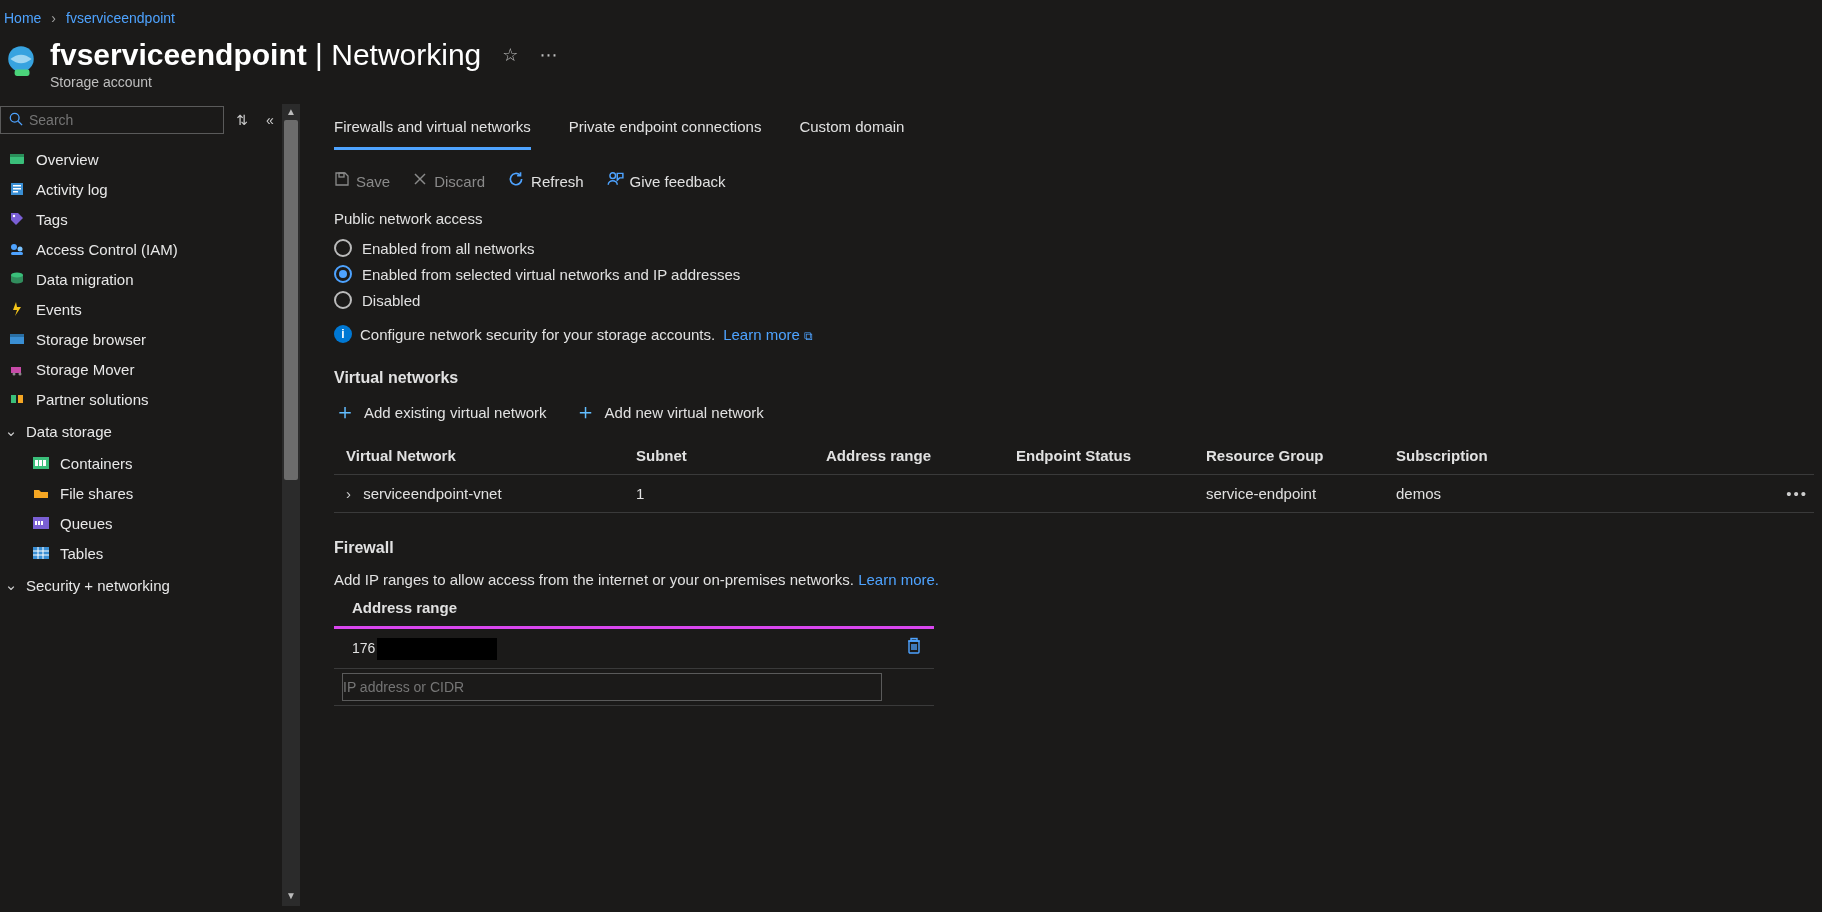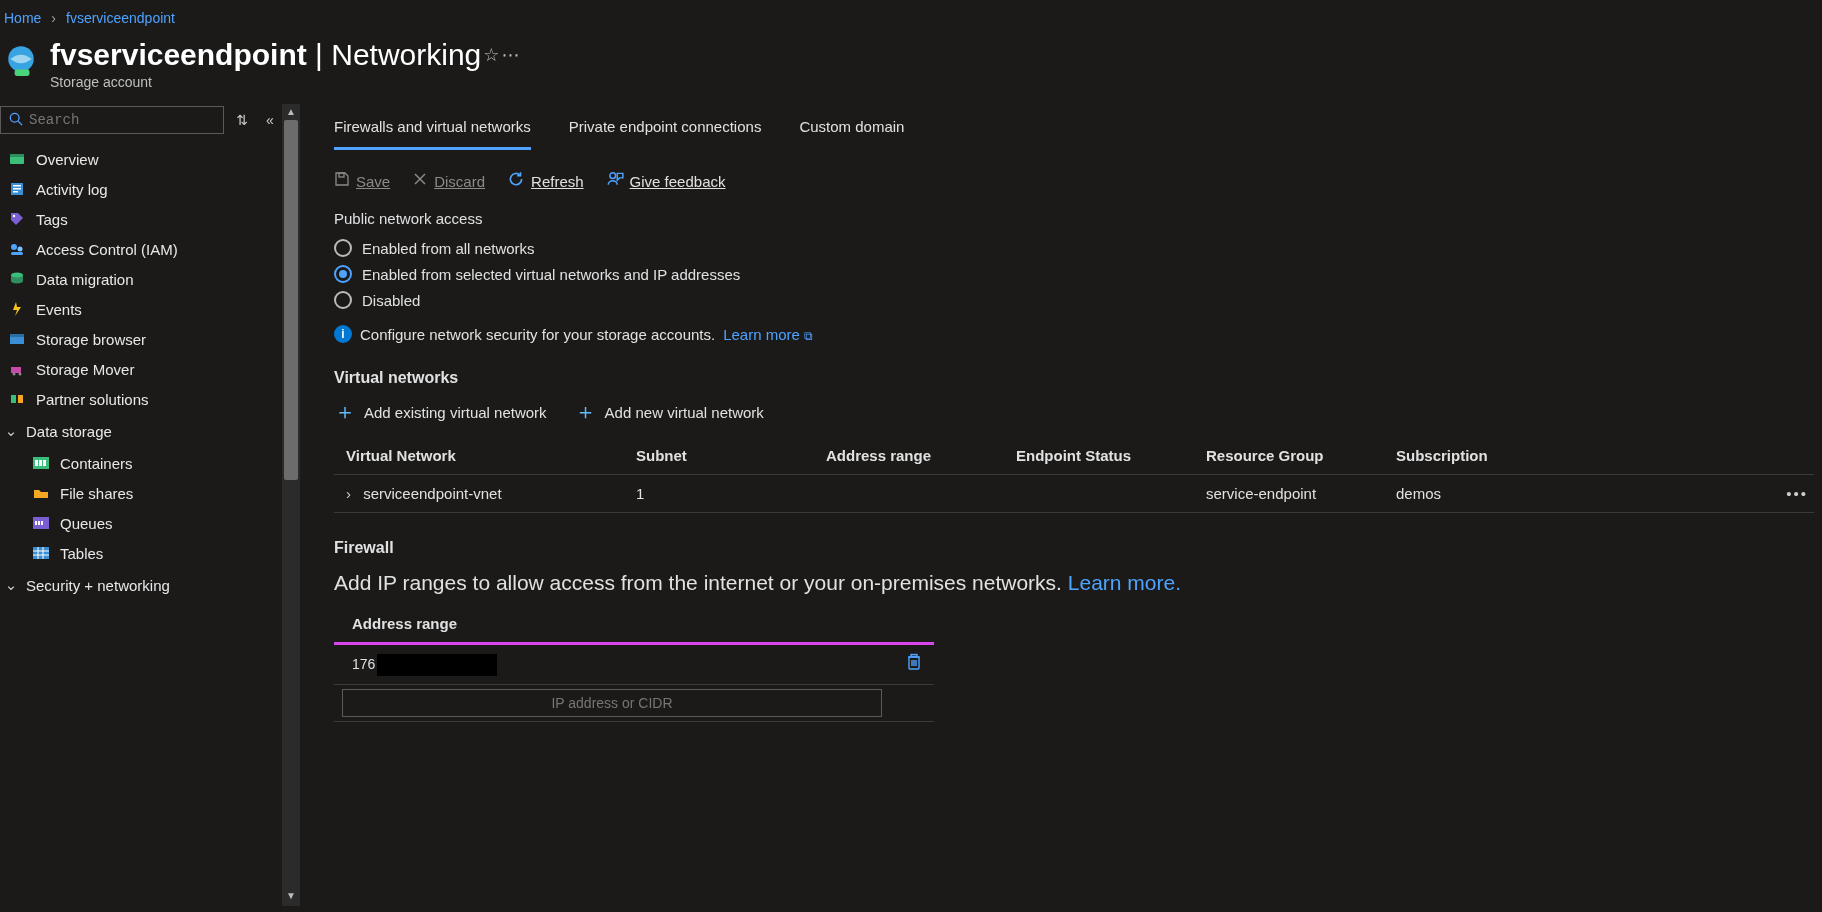--- a/index.html
+++ b/index.html
@@ -31,21 +31,21 @@
     gap: 12px;
     padding: 6px 4px 14px 4px;
   }
   .header-icon {
     width: 34px; height: 34px;
     margin-top: 6px;
   }
   .header-title-row {
     display: flex;
     align-items: center;
-    gap: 2px;
+    gap: 21px;
   }
   .header-title {
     font-size: 30px;
     font-weight: 600;
     color: #fff;
   }
   .header-title .pipe { font-weight: 400; color: #fff; }
   .header-title .section { font-weight: 400; color: #fff; }
   .header-sub { color: #bfbfbf; font-size: 14px; margin-top: 2px; }
   .star, .more { color: #bfbfbf; font-size: 18px; cursor: pointer; }
@@ -77,21 +77,20 @@
     height:28px;
     padding:0 8px;
   }
   .search-box input {
     background:transparent;
     border:none;
     color:#ffffff;
     outline:none;
     width:100%;
     font-size:14px;
-    font-family:Liberation Mono, monospace;
   }
   .sort-btn, .collapse-btn {
     color:#ccc;
     font-size:14px;
     cursor:pointer;
     width:20px;
     text-align:center;
   }
   .nav {
     overflow-y: auto;
@@ -173,21 +172,20 @@
     align-items:center;
     gap:22px;
     padding: 20px 0 18px 0;
   }
   .tb-btn {
     display:flex;
     align-items:center;
     gap:6px;
     cursor:pointer;
     font-size:15px;
-    text-decoration:underline;
   }
   .tb-btn.disabled { color:#8a8a8a; cursor:default; }
   .tb-btn .ic { font-size:16px; }
 
   .section-label { font-size:15px; color:#e1e1e1; margin-bottom:8px; }
   .radio-row {
     display:flex;
     align-items:center;
     gap:10px;
     padding:4px 0;
@@ -257,21 +255,21 @@
     grid-template-columns: 290px 190px 190px 190px 190px 190px 1fr 40px;
     align-items:center;
     padding:10px 0 10px 12px;
     font-size:15px;
   }
   .vnet-head { font-weight:600; border-bottom:1px solid #3a3a3a; }
   .vnet-row { border-bottom:1px solid #3a3a3a; }
   .expander { color:#ccc; padding-right:8px; cursor:pointer; }
   .row-menu { color:#ccc; cursor:pointer; text-align:right; padding-right:6px; letter-spacing:2px;}
 
-  .fw-desc { font-size:21px; margin-bottom:14px; }
+  .fw-desc { font-size:15px; margin-bottom:5px; }
   .addr-head {
     font-weight:600;
     padding: 6px 0 10px 18px;
     font-size:15px;
   }
   .addr-row {
     display:flex;
     align-items:center;
     border-top:3px solid #d946ef;
     height:42px;
@@ -298,24 +296,23 @@
     border-bottom:1px solid #3a3a3a;
     max-width:600px;
     padding:4px 40px 4px 8px;
   }
   .addr-input {
     width:100%;
     max-width:540px;
     background:#1b1a19;
     border:1px solid #5a5a5a;
     color:#f97316;
-    padding:5px 10px;
+    padding:5px 0;
     font-size:14px;
     outline:none;
-    text-align:center;
   }
 </style>
 </head>
 <body>
 
 <div class="breadcrumb">
   <a href="#">Home</a>
   <span class="sep">›</span>
   <a href="#">fvserviceendpoint</a>
 </div>

